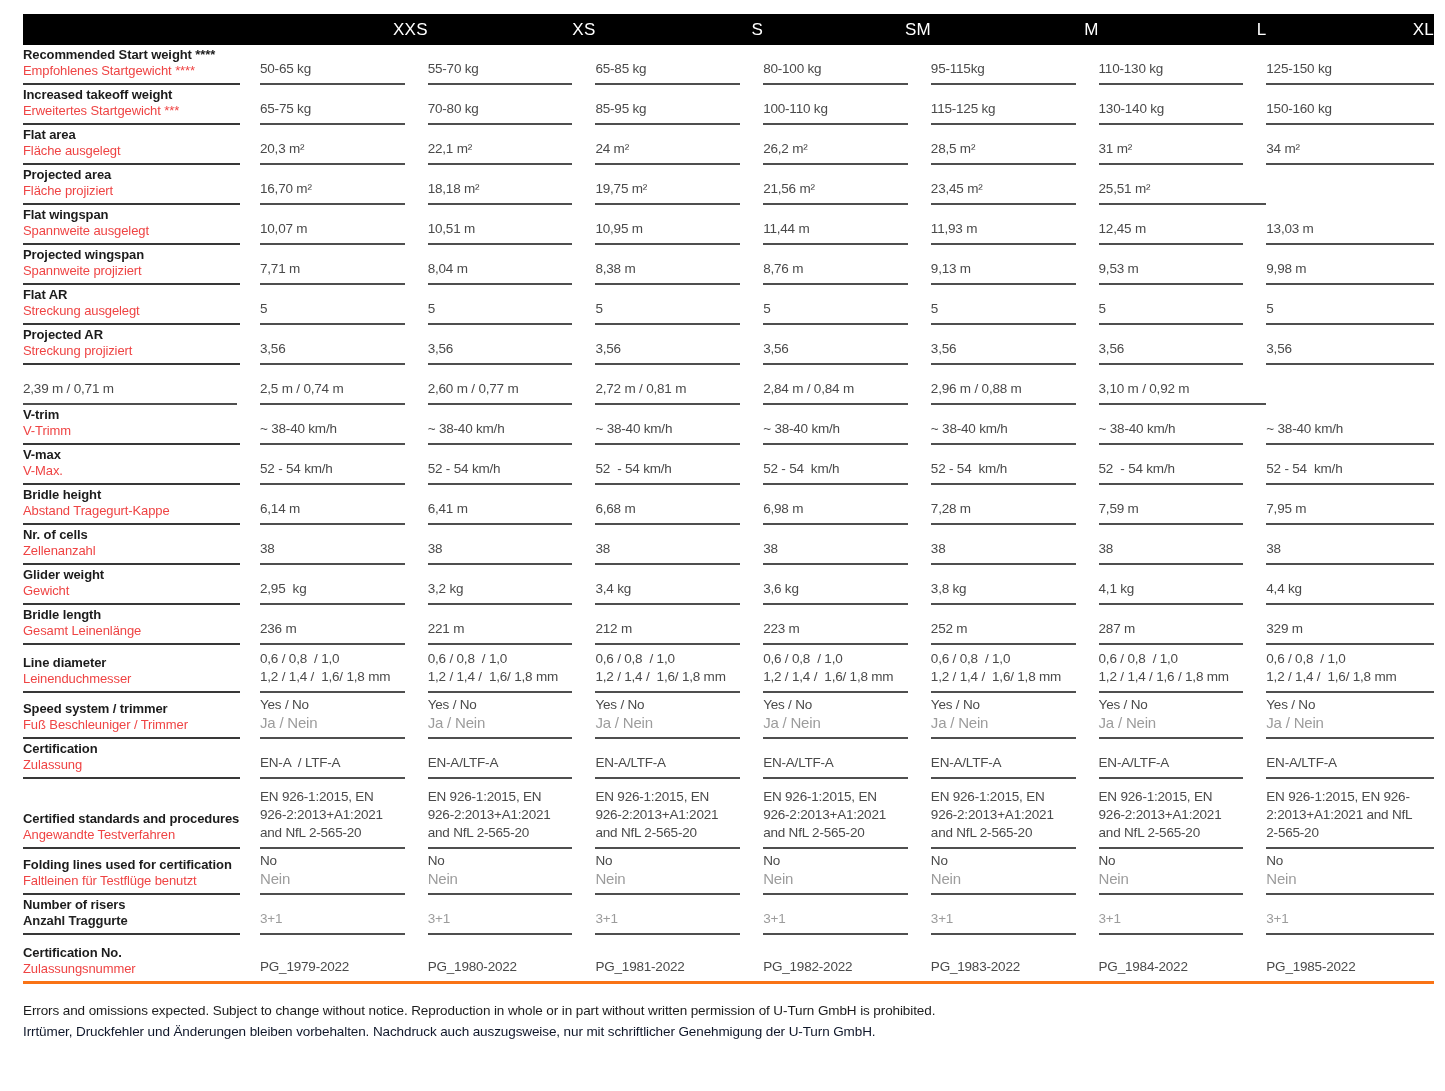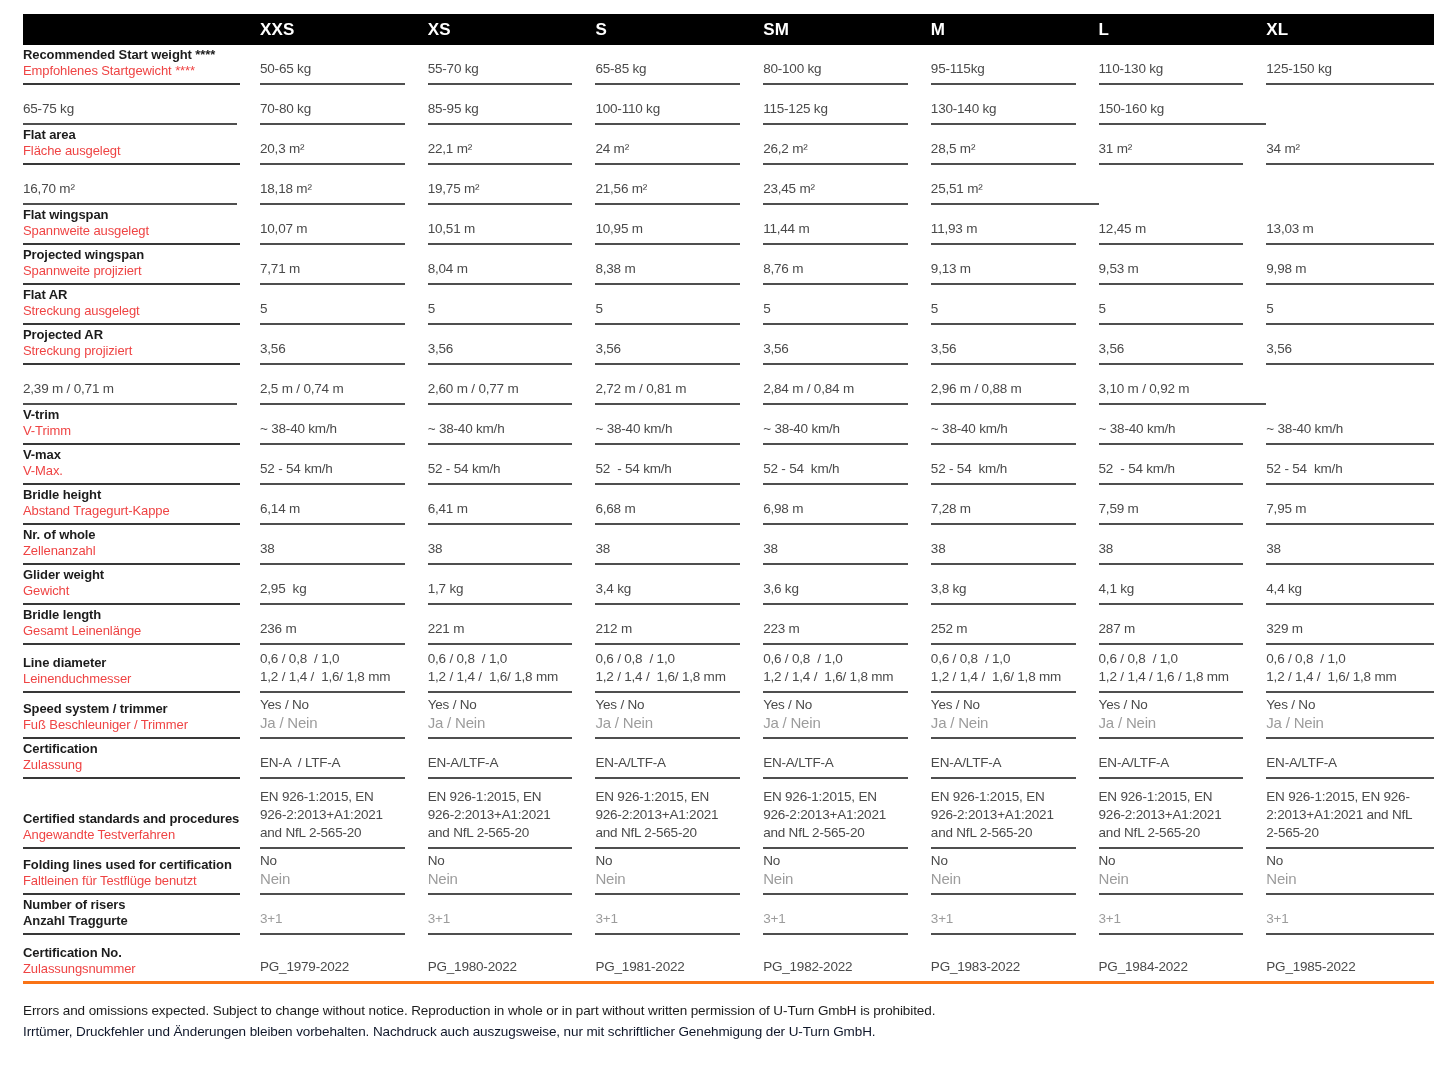--- a/index.html
+++ b/index.html
@@ -16,24 +16,25 @@
   
   .thead {
     display: grid;
     grid-template-columns: 237px repeat(7, 1fr);
     background: #000000;
     height: 31px;
     align-items: center;
   }
   .hcell {
     color: #ffffff;
-    font-weight: bold;
+    font-weight: normal;
     font-size: 17px;
     letter-spacing: 0.2px;
     line-height: 1;
+    text-align: right;
   }
 
   
   .rows { border-bottom: 3px solid #f97316; }
   .row {
     display: grid;
     grid-template-columns: 237px repeat(7, 1fr);
     min-height: 40px;
   }
   .cell {
@@ -136,20 +137,24 @@
             <div class="val">95-115kg</div>
           </div>
           <div class="cell">
             <div class="val">110-130 kg</div>
           </div>
           <div class="cell">
             <div class="val">125-150 kg</div>
           </div>
         </div>
         <div class="row">
+          <div class="cell label">
+            <div class="label-en">Increased takeoff weight</div>
+            <div class="label-de">Erweitertes Startgewicht ***</div>
+          </div>
           <div class="cell">
             <div class="val">65-75 kg</div>
           </div>
           <div class="cell">
             <div class="val">70-80 kg</div>
           </div>
           <div class="cell">
             <div class="val">85-95 kg</div>
           </div>
           <div class="cell">
@@ -186,20 +191,24 @@
             <div class="val">28,5 m²</div>
           </div>
           <div class="cell">
             <div class="val">31 m²</div>
           </div>
           <div class="cell">
             <div class="val">34 m²</div>
           </div>
         </div>
         <div class="row">
+          <div class="cell label">
+            <div class="label-en">Projected area</div>
+            <div class="label-de">Fläche projiziert</div>
+          </div>
           <div class="cell">
             <div class="val">16,70 m²</div>
           </div>
           <div class="cell">
             <div class="val">18,18 m²</div>
           </div>
           <div class="cell">
             <div class="val">19,75 m²</div>
           </div>
           <div class="cell">
@@ -419,21 +428,21 @@
           </div>
           <div class="cell">
             <div class="val">7,59 m</div>
           </div>
           <div class="cell">
             <div class="val">7,95 m</div>
           </div>
         </div>
         <div class="row">
           <div class="cell label">
-            <div class="label-en">Nr. of whole</div>
+            <div class="label-en">Nr. of cells</div>
             <div class="label-de">Zellenanzahl</div>
           </div>
           <div class="cell">
             <div class="val">38</div>
           </div>
           <div class="cell">
             <div class="val">38</div>
           </div>
           <div class="cell">
             <div class="val">38</div>
@@ -453,21 +462,21 @@
         </div>
         <div class="row">
           <div class="cell label">
             <div class="label-en">Glider weight</div>
             <div class="label-de">Gewicht</div>
           </div>
           <div class="cell">
             <div class="val">2,95  kg</div>
           </div>
           <div class="cell">
-            <div class="val">1,7 kg</div>
+            <div class="val">3,2 kg</div>
           </div>
           <div class="cell">
             <div class="val">3,4 kg</div>
           </div>
           <div class="cell">
             <div class="val">3,6 kg</div>
           </div>
           <div class="cell">
             <div class="val">3,8 kg</div>
           </div>

